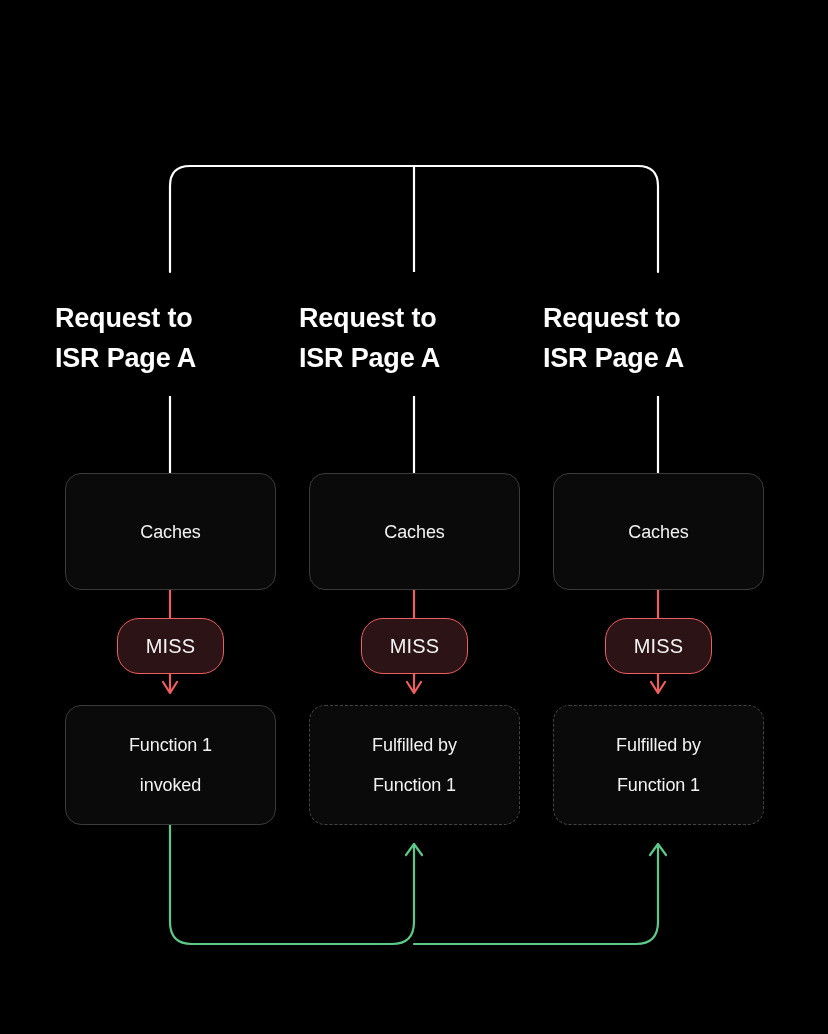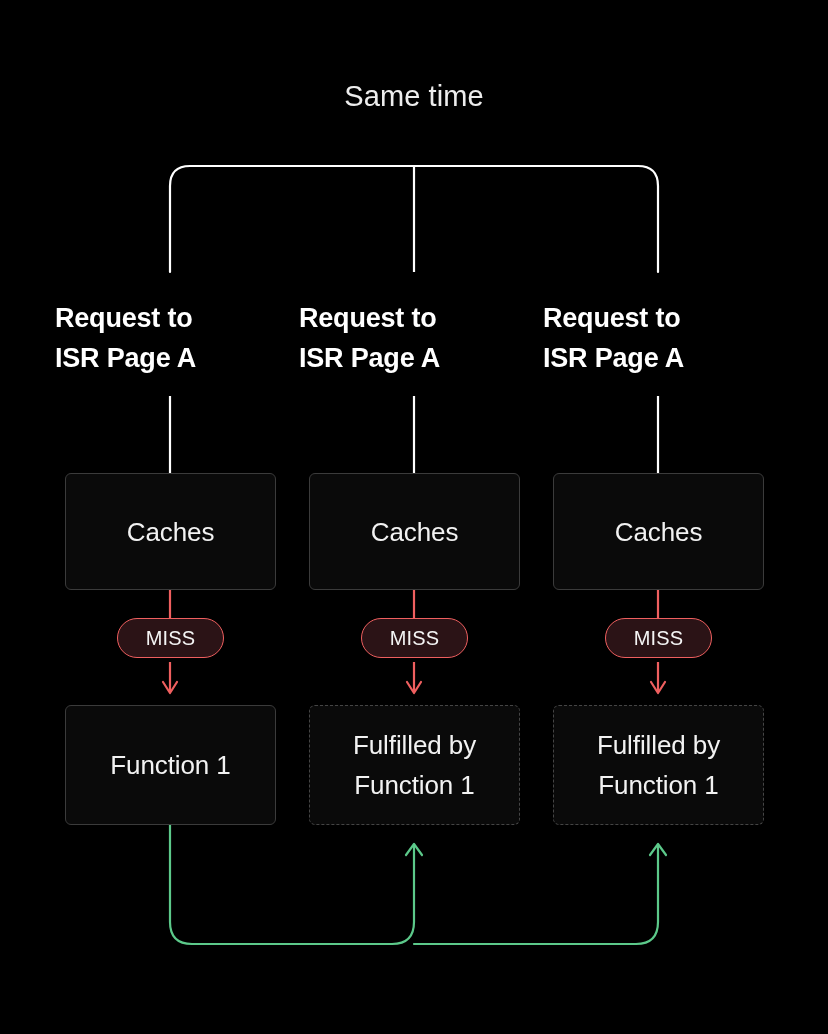--- a/index.html
+++ b/index.html
@@ -49,60 +49,59 @@
     line-height: 40px;
     color: #ffffff;
     letter-spacing: -0.2px;
   }
 
   .node-box {
     position: absolute;
     box-sizing: border-box;
     background: #0a0a0a;
     border: 1.5px solid #3b3b3b;
-    border-radius: 6px;
+    border-radius: 16px;
     display: flex;
     align-items: center;
     justify-content: center;
     text-align: center;
-    font-size: 26px;
+    font-size: 18px;
     line-height: 40px;
     font-weight: 400;
     color: #f2f2f2;
     letter-spacing: -0.1px;
   }
   .node-box.dashed {
     border-style: dashed;
     border-color: #454545;
     justify-content: center;
   }
 
   .miss-badge {
     position: absolute;
     box-sizing: border-box;
-    height: 40px;
+    height: 56px;
     border: 1.7px solid #ef5f5f;
     background: #2b1316;
     border-radius: 22px;
     display: flex;
     align-items: center;
     justify-content: center;
     font-size: 20px;
     font-weight: 400;
     color: #f4f4f4;
     letter-spacing: 0.2px;
     z-index: 3;
   }
 </style>
 </head>
 <body>
 
 <div id="stage">
 
-  <div class="title">Same time</div>
 
   <svg id="svg-layer" viewBox="0 0 828 1034" xmlns="http://www.w3.org/2000/svg">
 
     <path d="M170,272 L170,186 Q170,166 190,166 L638,166 Q658,166 658,186 L658,272" fill="none" stroke="#ffffff" stroke-width="2.2" stroke-linecap="round"></path>
     <line x1="414" y1="166" x2="414" y2="272" stroke="#ffffff" stroke-width="2.2"></line>
 
     <line x1="170" y1="396" x2="170" y2="474" stroke="#ffffff" stroke-width="2.2"></line>
     <line x1="414" y1="396" x2="414" y2="474" stroke="#ffffff" stroke-width="2.2"></line>
     <line x1="658" y1="396" x2="658" y2="474" stroke="#ffffff" stroke-width="2.2"></line>
 
@@ -139,20 +138,21 @@
     <span>Caches</span>
   </div>
 
   <div class="miss-badge" style="left:117px; top:618px; width:107px;">
     <span>MISS</span>
   </div>
 
   <div class="node-box" style="left:65px; top:705px; width:211px; height:120px;">
     <div>
       <div>Function 1</div>
+      <div>invoked</div>
     </div>
   </div>
 
   <div class="req-label" style="left:299px;">
     <div>Request to</div>
     <div>ISR Page A</div>
   </div>
 
   <div class="node-box" style="left:309px; top:473px; width:211px; height:117px;">
     <span>Caches</span>

